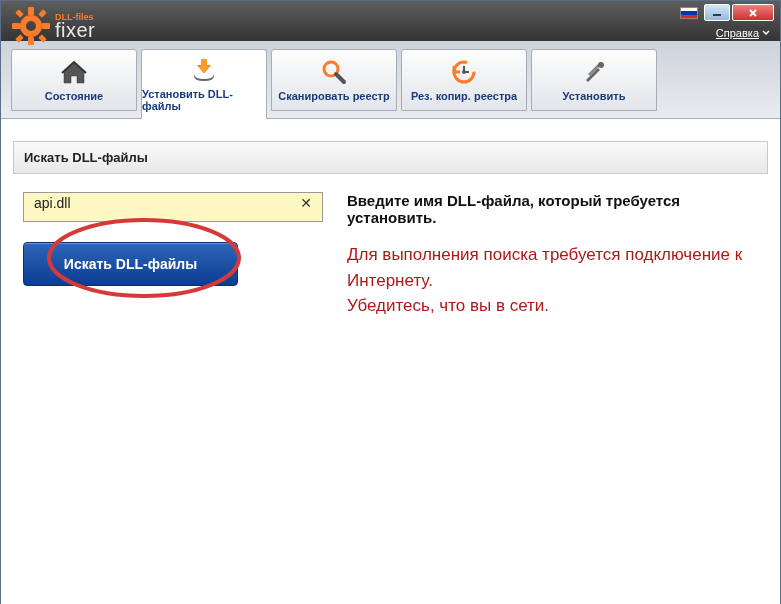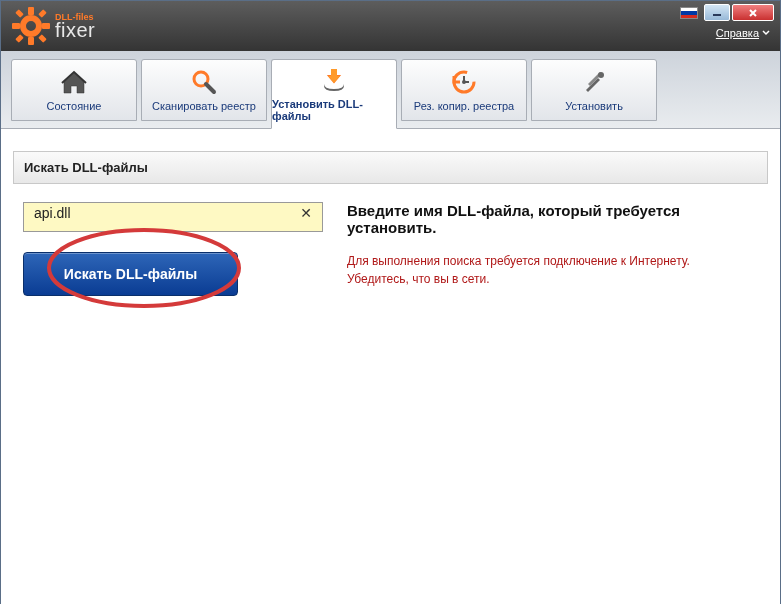--- a/index.html
+++ b/index.html
@@ -7,21 +7,21 @@
 
 .window {
   width: 781px;
   height: 604px;
   background: #fff;
   border: 1px solid #5a6e87;
   position: relative;
 }
 
 .titlebar {
-  height: 50px;
+  height: 40px;
   background: linear-gradient(to bottom, #5d5d5d, #343434);
   display: flex;
   align-items: flex-start;
   justify-content: space-between;
   padding: 3px 6px 0 10px;
   gap: 25px;
 }
 
 .logo {
   display: flex;
@@ -64,20 +64,21 @@
   border: 1px solid #a8adb5;
   border-radius: 3px 3px 0 0;
   display: flex;
   flex-direction: column;
   align-items: center;
   justify-content: center;
   gap: 4px;
   cursor: pointer;
   font-size: 11px;
   color: #1a3a7a;
+  font-weight: bold;
 }
 .tab.active {
   background: #fff;
   border-bottom: 1px solid #fff;
   height: 70px;
   margin-bottom: -1px;
   font-weight: bold;
 }
 .tab .tab-icon { width: 28px; height: 28px; }
 
@@ -150,21 +151,21 @@
 }
 
 .right-col { flex: 1; }
 .headline {
   font-size: 15px;
   font-weight: bold;
   color: #111;
   margin-bottom: 16px;
 }
 .warning {
-  font-size: 12px;
+  font-size: 17px;
   color: #b01818;
   line-height: 1.5;
   margin-top: 12px;
 }
 </style>
 </head>
 <body>
 
 <div class="window">
 
@@ -212,35 +213,35 @@
   </div>
 
   <div class="tabbar">
     <div class="tab">
       <svg class="tab-icon" viewBox="0 0 28 28">
         <path d="M4 14 L14 5 L24 14 L24 25 L17 25 L17 18 L11 18 L11 25 L4 25 Z" fill="#555" stroke="#333" stroke-width="0.5"></path>
         <path d="M2 15 L14 4 L26 15" fill="none" stroke="#333" stroke-width="2"></path>
       </svg>
       <span>Состояние</span>
     </div>
-    <div class="tab">
-      <svg class="tab-icon" viewBox="0 0 28 28">
-        <circle cx="11" cy="11" r="7" fill="none" stroke="#ff7a29" stroke-width="3"></circle>
-        <line x1="16" y1="16" x2="24" y2="24" stroke="#555" stroke-width="4" stroke-linecap="round"></line>
-      </svg>
-      <span>Сканировать реестр</span>
-    </div>
     <div class="tab active">
       <svg class="tab-icon" viewBox="0 0 28 28">
         <path d="M4 20 Q4 25 14 25 Q24 25 24 20 L24 18 Q24 23 14 23 Q4 23 4 18 Z" fill="#666"></path>
         <path d="M14 3 L14 14 M9 10 L14 16 L19 10 Z" fill="#ff9a2a" stroke="#ff7a29" stroke-width="2"></path>
         <rect x="11" y="3" width="6" height="9" fill="#ff9a2a"></rect>
         <path d="M8 10 L14 17 L20 10 Z" fill="#ff9a2a"></path>
       </svg>
       <span>Установить DLL-файлы</span>
+    </div>
+    <div class="tab">
+      <svg class="tab-icon" viewBox="0 0 28 28">
+        <circle cx="11" cy="11" r="7" fill="none" stroke="#ff7a29" stroke-width="3"></circle>
+        <line x1="16" y1="16" x2="24" y2="24" stroke="#555" stroke-width="4" stroke-linecap="round"></line>
+      </svg>
+      <span>Сканировать реестр</span>
     </div>
     <div class="tab">
       <svg class="tab-icon" viewBox="0 0 28 28">
         <circle cx="14" cy="14" r="10" fill="none" stroke="#ff7a29" stroke-width="3" stroke-dasharray="50 12"></circle>
         <path d="M4 8 L4 14 L10 14" fill="none" stroke="#ff7a29" stroke-width="3"></path>
         <circle cx="14" cy="14" r="2" fill="#555"></circle>
         <line x1="14" y1="14" x2="14" y2="8" stroke="#555" stroke-width="2"></line>
         <line x1="14" y1="14" x2="19" y2="14" stroke="#555" stroke-width="2"></line>
       </svg>
       <span>Рез. копир. реестра</span>

